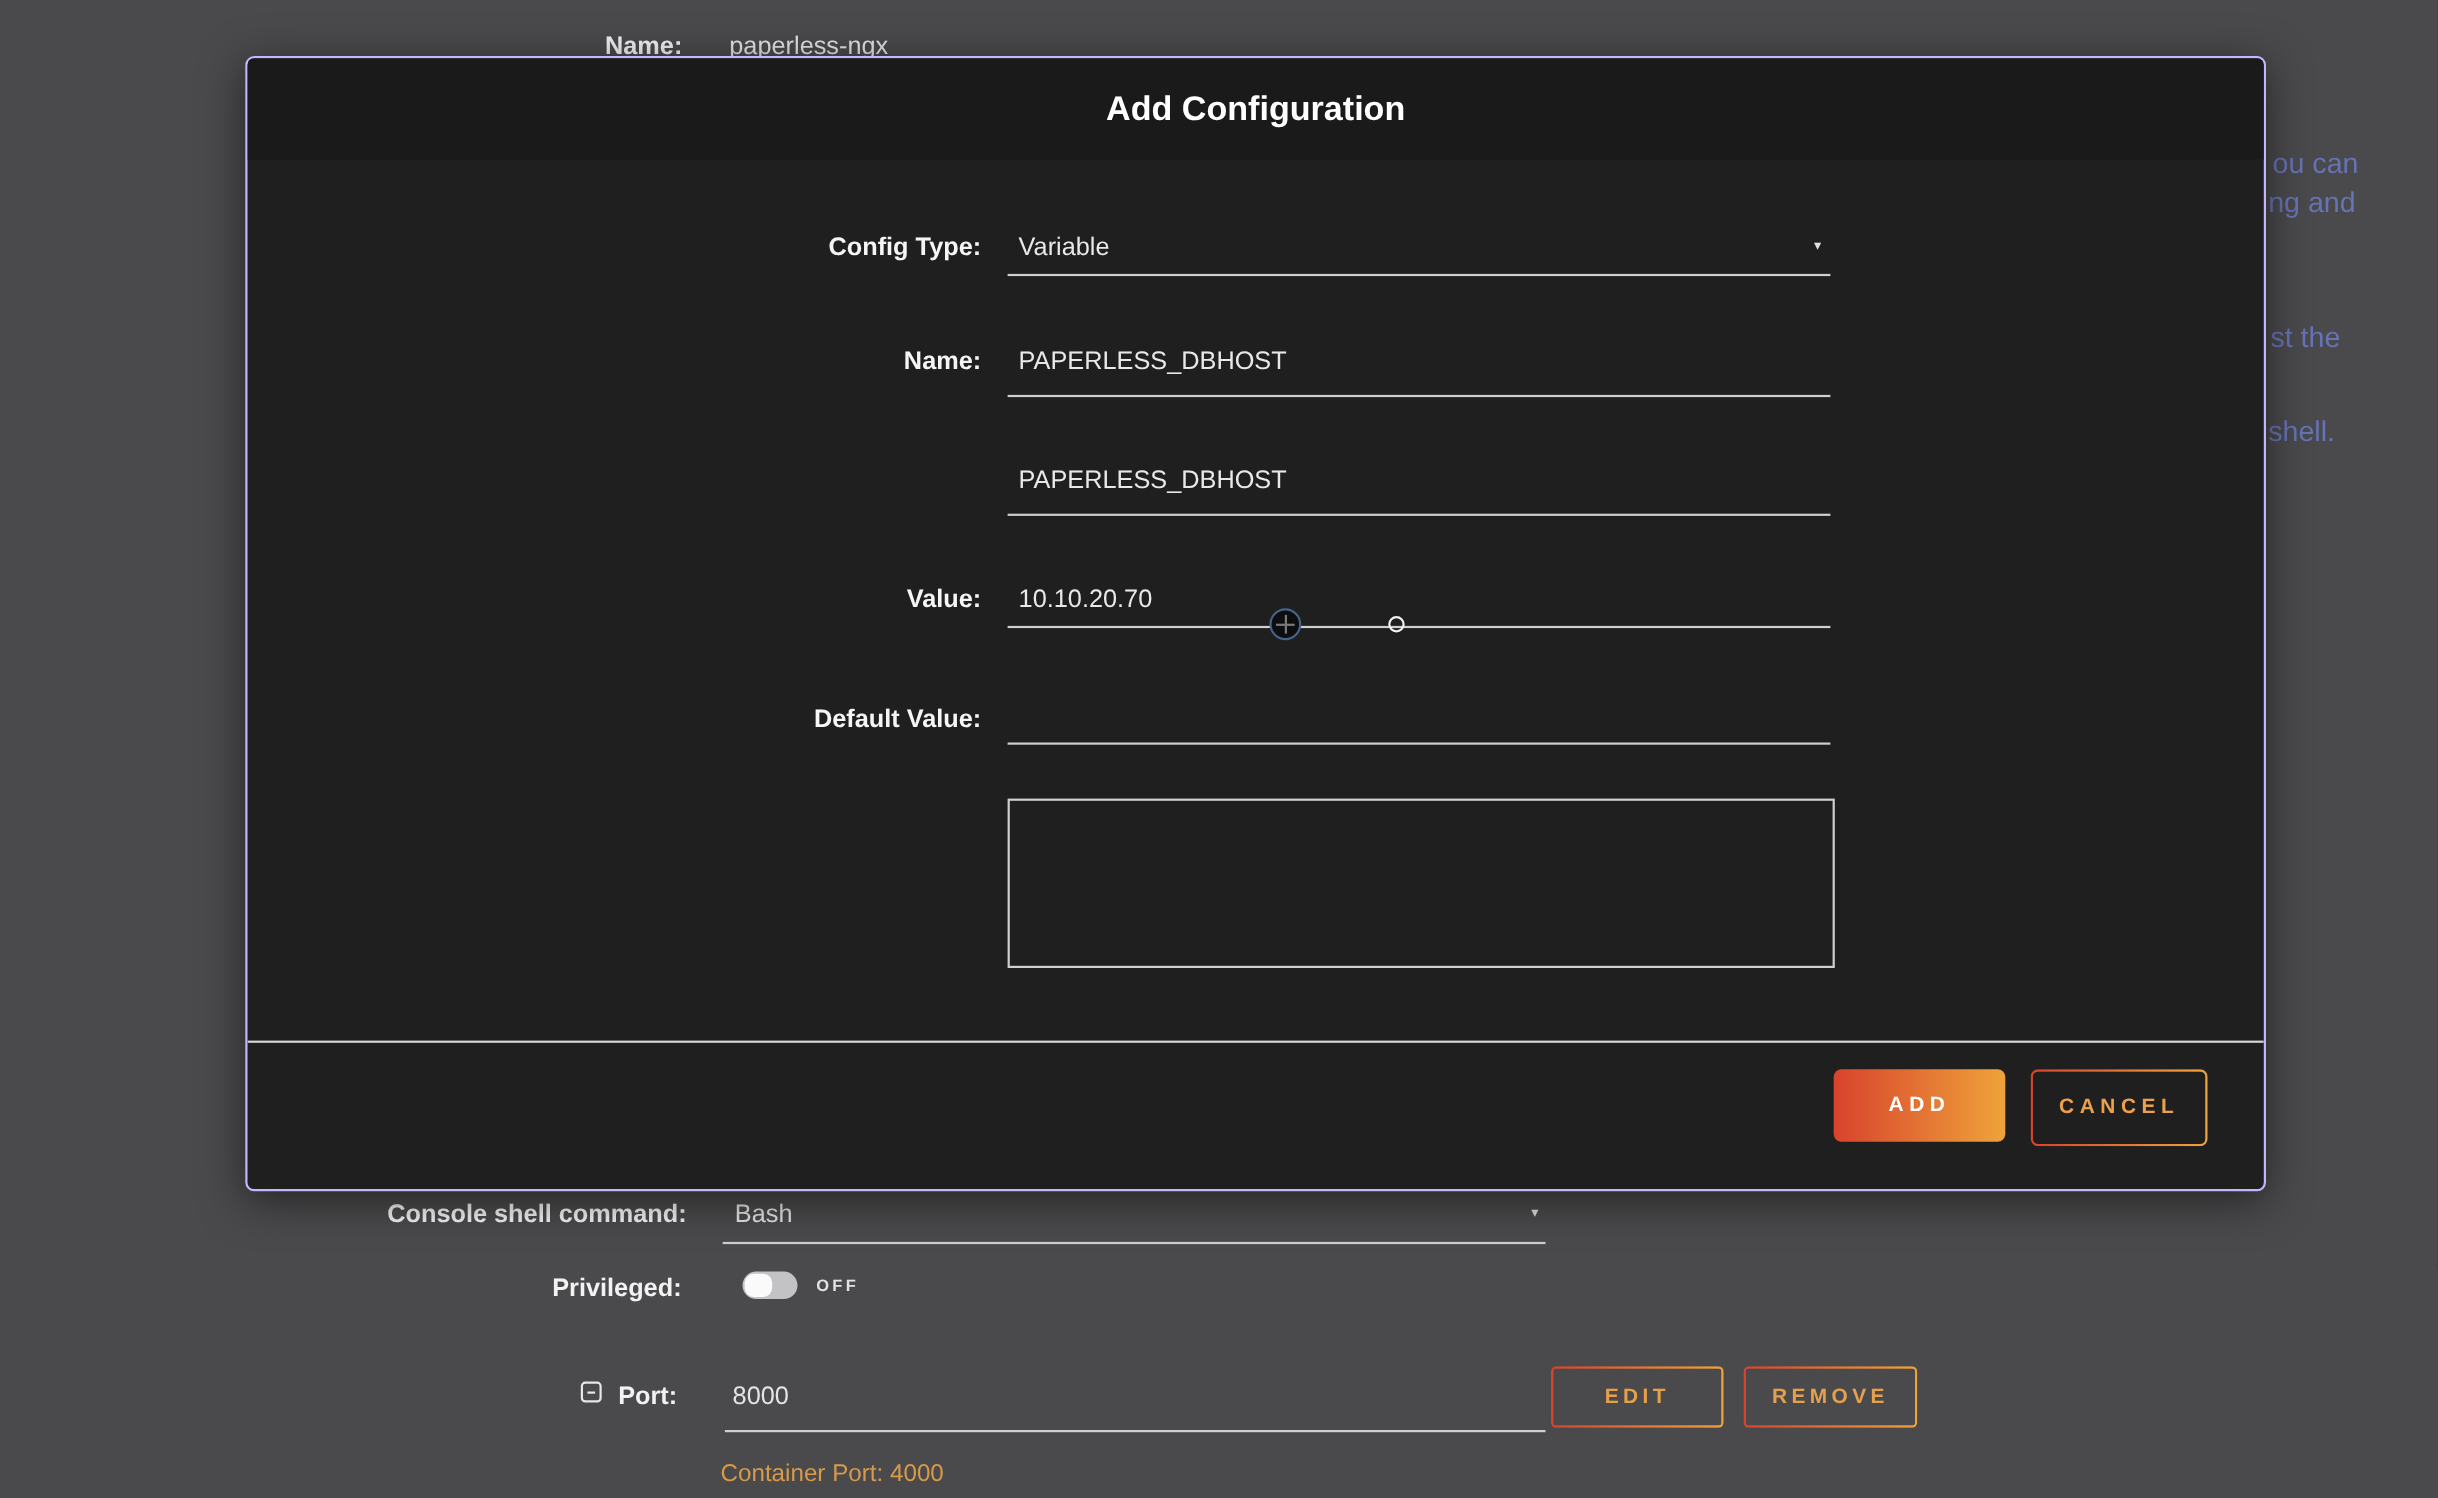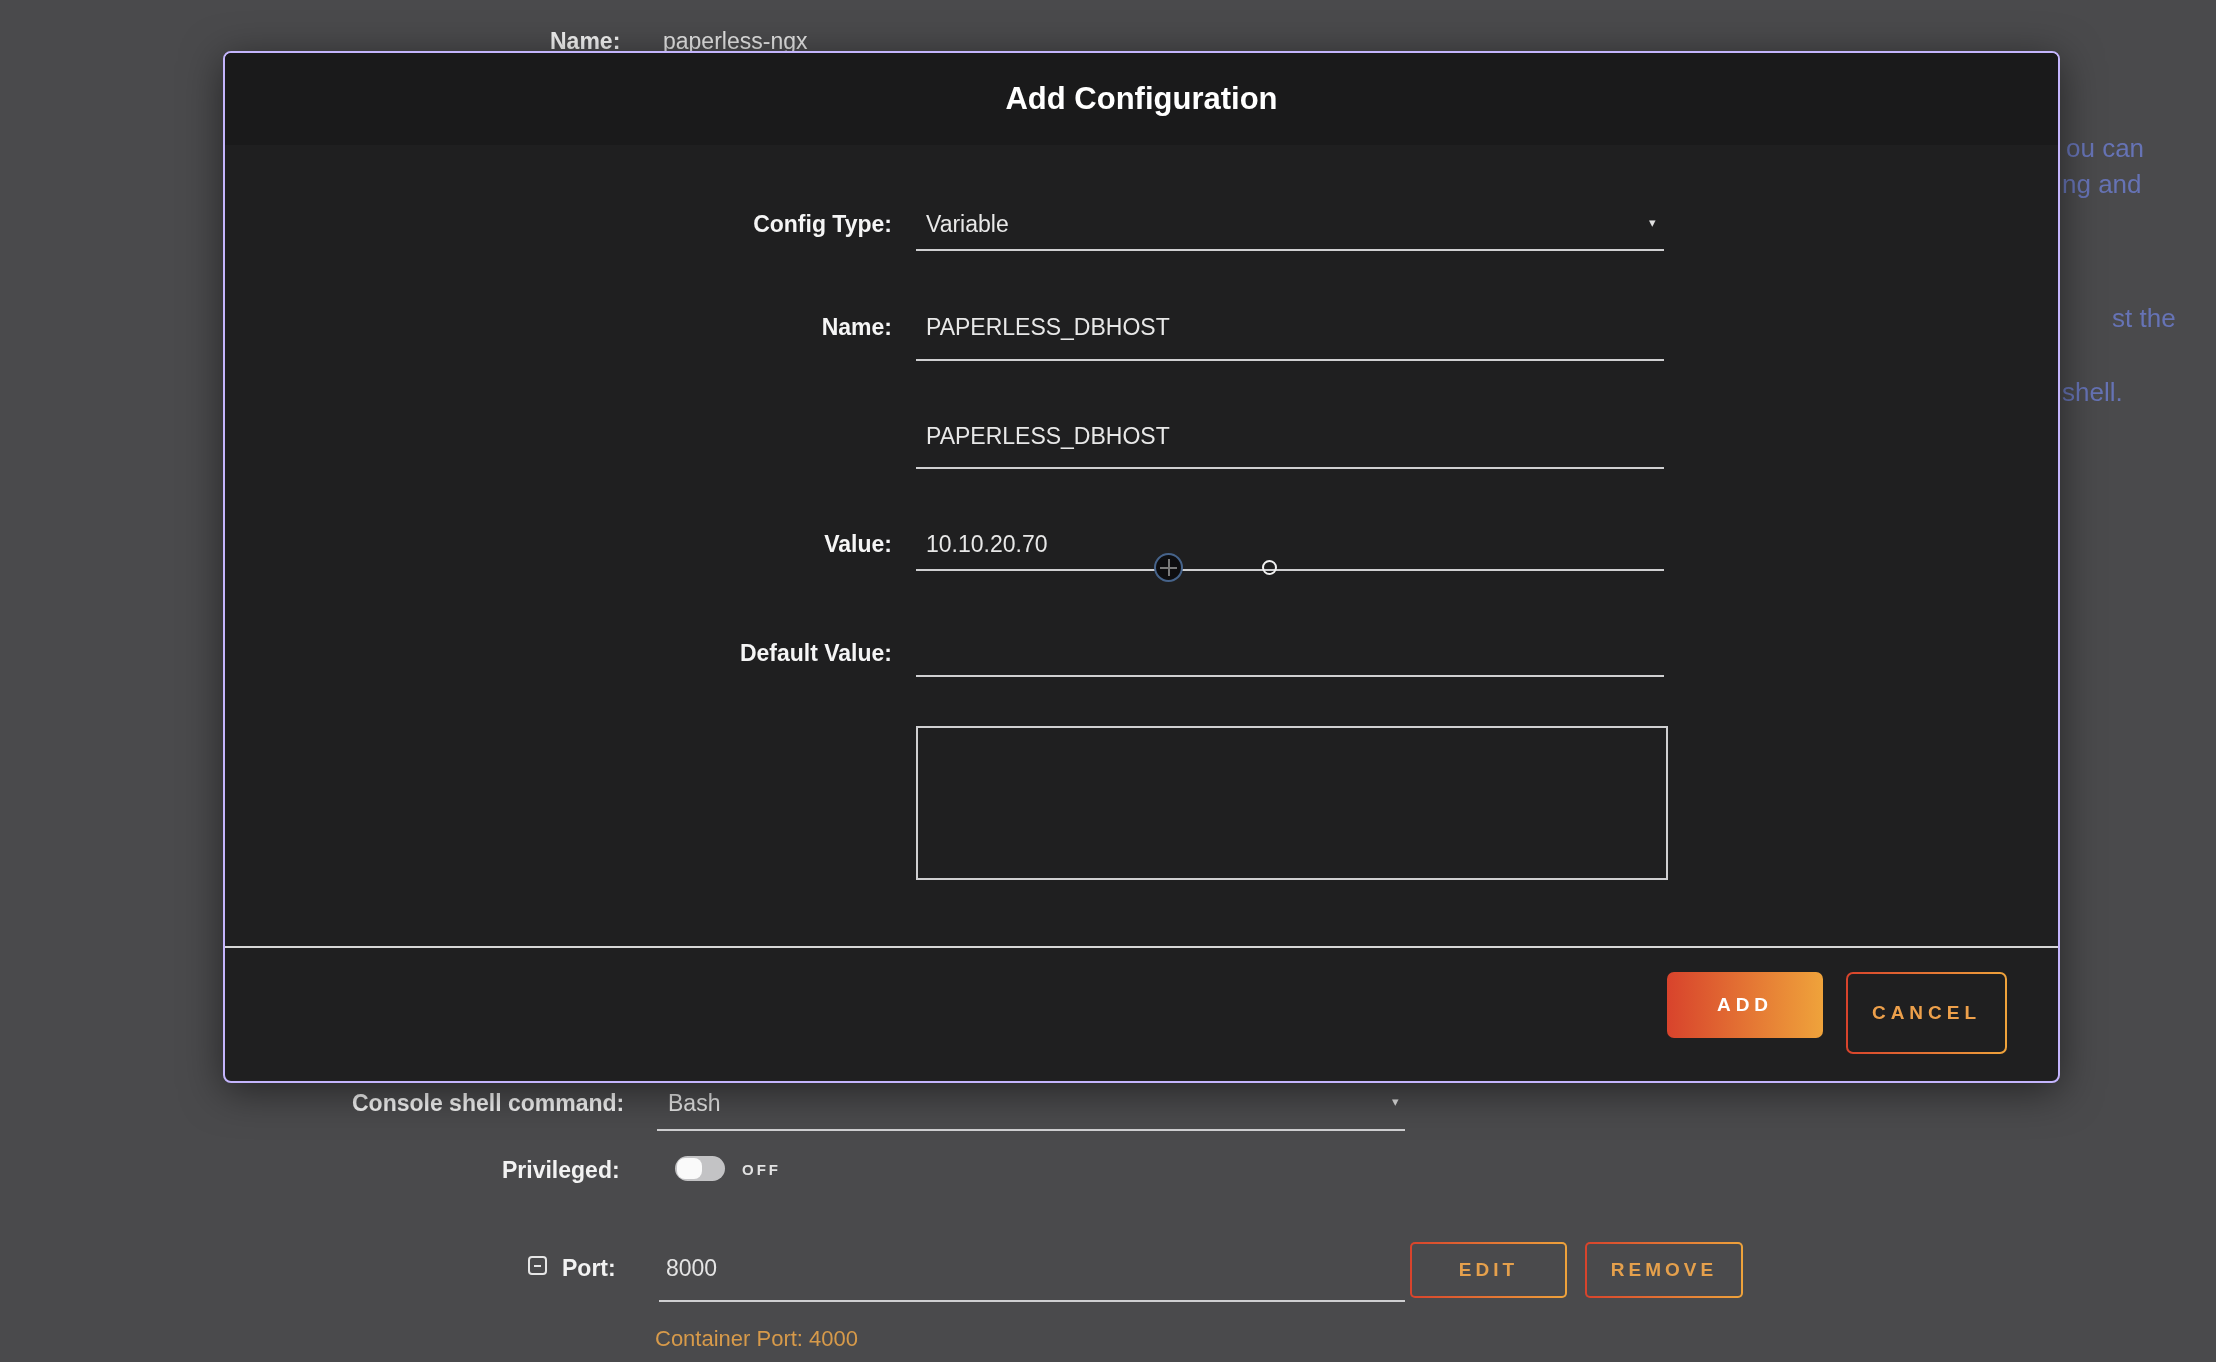--- a/index.html
+++ b/index.html
@@ -55,21 +55,21 @@
   .footer-sep{position:absolute;left:0;right:0;top:893px;height:2px;background:#d6d6d6;}
   .add-btn{
     position:absolute;left:1442px;top:919px;width:156px;height:66px;
     border:none;border-radius:7px;
     background:linear-gradient(90deg,#d8432c,#efa33b);
     color:#ffffff;font-size:19px;font-weight:bold;letter-spacing:5px;
     display:flex;align-items:center;justify-content:center;cursor:pointer;
     font-family:Liberation Sans, sans-serif;
   }
   .cancel-btn{
-    position:absolute;left:1621px;top:919px;width:161px;height:82px;
+    position:absolute;left:1621px;top:919px;width:161px;height:70px;
     box-sizing:border-box;border:2px solid transparent;border-radius:7px;
     background:linear-gradient(#1f1f20,#1f1f20) padding-box,
                linear-gradient(90deg,#d8432c,#efa33b) border-box;
     color:#eda04b;font-size:19px;font-weight:bold;letter-spacing:5px;
     display:flex;align-items:center;justify-content:center;cursor:pointer;
     font-family:inherit;
   }
 
   
   .move-cursor{
@@ -86,21 +86,21 @@
 </head>
 <body>
 
 <div class="screen">
 
   <div class="abs bg-label" style="left:550px;top:28px;">Name:</div>
   <div class="abs bg-value" style="left:663px;top:28px;">paperless-ngx</div>
 
   <div class="abs help-blue" style="left:2066px;top:134px;">ou can</div>
   <div class="abs help-blue" style="left:2062px;top:170px;">ng and</div>
-  <div class="abs help-blue" style="left:2064px;top:304px;margin-left:48px;">st  the</div>
+  <div class="abs help-blue" style="left:2064px;top:292px;">st  the</div>
   <div class="abs help-blue" style="left:2062px;top:378px;">shell.</div>
 
   <div class="abs bg-label" style="left:352px;top:1090px;">Console shell command:</div>
   <div class="abs bg-value" style="left:668px;top:1090px;">Bash</div>
   <div class="abs caret" style="left:1392px;top:1094px;color:#e0e0e0;">▾</div>
   <div class="abs underline" style="left:657px;top:1129px;width:748px;"></div>
 
   <div class="abs bg-label" style="left:502px;top:1157px;">Privileged:</div>
   <div class="abs toggle-track" style="left:675px;top:1156px;">
     <div class="toggle-knob"></div>

